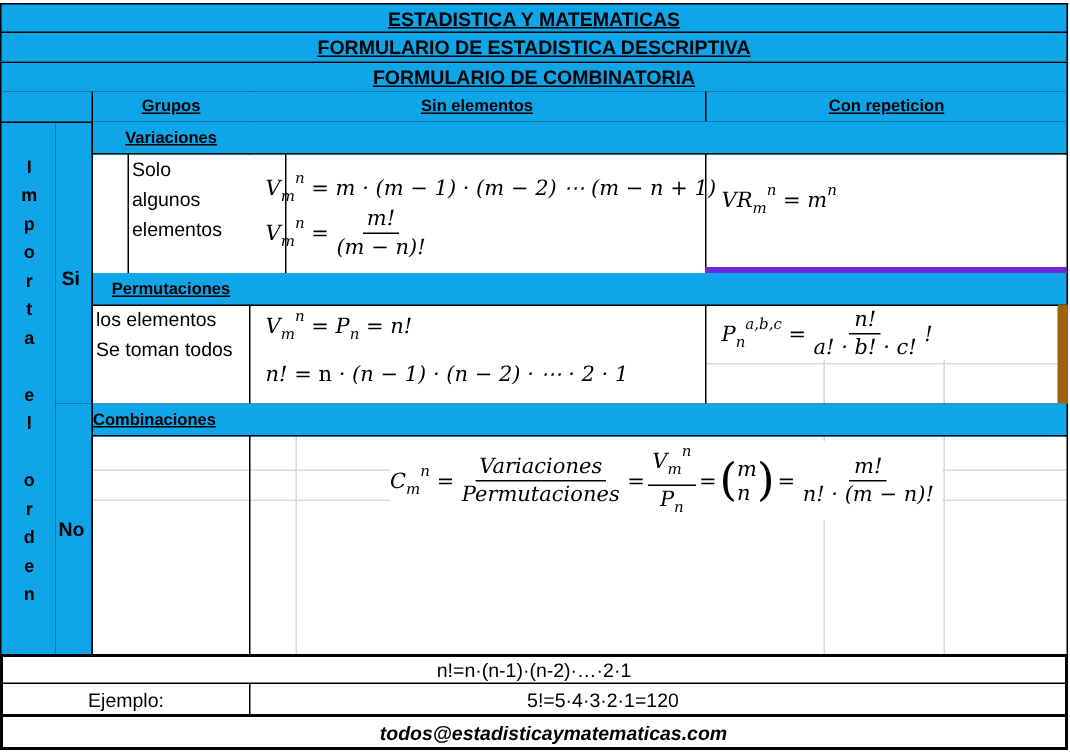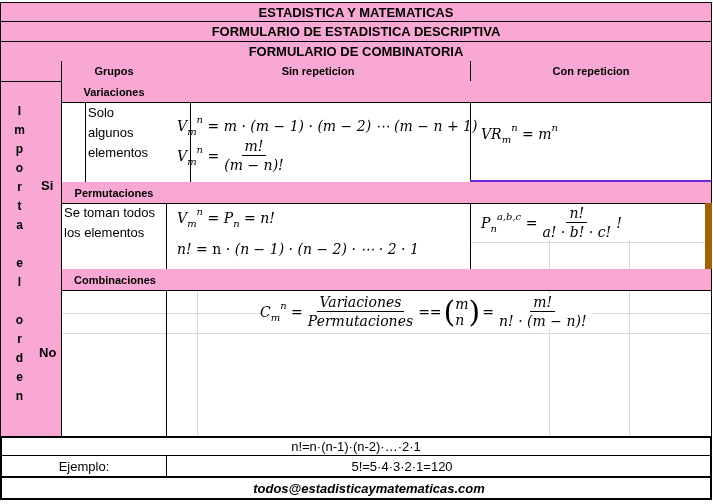--- a/index.html
+++ b/index.html
@@ -5,21 +5,21 @@
   html, body { margin:0; padding:0; }
   body {
     width:713px; height:504px; position:relative; overflow:hidden;
     background:#ffffff;
     font-family:"Liberation Sans", sans-serif;
     color:#000;
   }
   .abs { position:absolute; box-sizing:border-box; }
   .grid-v { position:absolute; width:1px; background:#d9d9d9; }
   .grid-h { position:absolute; height:1px; background:#d9d9d9; }
-  .gray { background:#f9a8d4; }
+  .gray { background:#0ea5e9;text-decoration:underline; }
   .bold { font-weight:bold; }
   .center { display:flex; align-items:center; justify-content:center; text-align:center; }
   .title { font-size:13px; font-weight:bold; }
   .hdr { font-size:11px; font-weight:bold; }
   .math { font-family:"DejaVu Serif", serif; font-style:italic; font-size:14px; white-space:nowrap; }
   .math .up { font-style:normal; }
   .frac { display:inline-flex; flex-direction:column; align-items:center; vertical-align:middle; margin:0 2px; }
   .frac .num { border-bottom:1px solid #000; padding:0 3px 1px 3px; line-height:16px; }
   .frac .den { padding:1px 3px 0 3px; line-height:16px; }
   sup { font-size:10px; vertical-align:8px; }
@@ -49,21 +49,21 @@
 </div>
 <div class="abs gray center title" style="left:0;top:41px;width:712px;height:21px;border:1px solid #000;">
   <span>FORMULARIO DE COMBINATORIA</span>
 </div>
 
 <div class="abs gray" style="left:0;top:61px;width:62px;height:21px;border-left:1px solid #000;border-bottom:1px solid #000;"></div>
 <div class="abs gray center hdr" style="left:61px;top:61px;width:106px;height:21px;border:1px solid #000;border-top:none;">
   <span>Grupos</span>
 </div>
 <div class="abs gray center hdr" style="left:166px;top:61px;width:305px;height:21px;border:1px solid #000;border-top:none;border-left:none;">
-  <span>Sin repeticion</span>
+  <span>Sin elementos</span>
 </div>
 <div class="abs gray center hdr" style="left:470px;top:61px;width:242px;height:21px;border:1px solid #000;border-top:none;">
   <span>Con repeticion</span>
 </div>
 
 <div class="abs gray" style="left:0;top:82px;width:38px;height:354px;border:1px solid #000;border-top:none;border-bottom:none;">
   <div class="vtext" style="position:absolute;left:0;top:20px;width:37px;">
     <span>I</span>
     <span>m</span>
     <span>p</span>
@@ -106,69 +106,73 @@
     V<sub>m</sub><sup>n</sup> = m · (m − 1) · (m − 2) ⋯ (m − n + 1)
   </div>
   <div class="math" style="position:absolute;left:11px;top:36px;display:flex;align-items:center;">
     <span>V<sub>m</sub><sup>n</sup> =</span>
     <span class="frac">
         <span class="num">m!</span>
         <span class="den">(m − n)!</span>
       </span>
   </div>
 </div>
-<div class="abs" style="left:470px;top:102px;width:242px;height:81px;border-right:1px solid #000;border-bottom:3px solid #6d28d9;">
+<div class="abs" style="left:470px;top:102px;width:242px;height:81px;border-right:1px solid #000;border-bottom:5px solid #6d28d9;">
   <div class="math" style="position:absolute;left:11px;top:20px;">
     VR<sub>m</sub><sup>n</sup> = m<sup>n</sup>
   </div>
 </div>
 
 <div class="abs gray center hdr" style="left:61px;top:182px;width:106px;height:22px;border:1px solid #000;border-top:none;">
   <span>Permutaciones</span>
 </div>
 <div class="abs gray" style="left:166px;top:182px;width:305px;height:22px;border-right:1px solid #000;border-bottom:1px solid #000;"></div>
 <div class="abs gray" style="left:470px;top:182px;width:242px;height:22px;border-right:1px solid #000;border-bottom:1px solid #000;"></div>
 
 <div class="abs body-text" style="left:61px;top:203px;width:106px;height:67px;border:1px solid #000;border-top:none;padding:0 2px;">
+  <div>los elementos</div>
   <div>Se toman todos</div>
-  <div>los elementos</div>
 </div>
 <div class="abs" style="left:166px;top:203px;width:305px;height:67px;border-right:1px solid #000;border-bottom:1px solid #000;">
   <div class="math" style="position:absolute;left:11px;top:3px;">
     V<sub>m</sub><sup>n</sup> = P<sub>n</sub> = n!
   </div>
   <div class="math" style="position:absolute;left:11px;top:38px;">
     n! = <span class="up">n</span> · (n − 1) · (n − 2) · ⋯ · 2 · 1
   </div>
 </div>
 <div class="abs" style="left:470px;top:203px;width:242px;height:67px;border-right:7px solid #a16207;border-bottom:1px solid #000;">
   <div class="math" style="position:absolute;left:11px;top:2px;display:flex;align-items:center;">
     <span>P<sub>n</sub><sup>a,b,c</sup> =</span>
     <span class="frac">
         <span class="num">n!</span>
         <span class="den">a! · b! · c!</span>
       </span>
       <span>!</span>
   </div>
 </div>
 
-<div class="abs gray hdr" style="left:61px;top:269px;width:106px;height:22px;border:1px solid #000;border-top:none;padding-left:12px;display:flex;align-items:center;">
+<div class="abs gray hdr" style="left:61px;top:269px;width:106px;height:22px;border:1px solid #000;border-top:none;padding-left:0;display:flex;align-items:center;">
   <span>Combinaciones</span>
 </div>
 <div class="abs gray" style="left:166px;top:269px;width:546px;height:22px;border-right:1px solid #000;border-bottom:1px solid #000;"></div>
 
 <div class="abs" style="left:61px;top:290px;width:106px;height:146px;border-left:1px solid #000;border-right:1px solid #000;"></div>
 <div class="abs" style="left:166px;top:290px;width:546px;height:146px;border-right:1px solid #000;">
   <div class="math" style="position:absolute;left:94px;top:4px;display:flex;align-items:center;background:#fff;">
     <span>C<sub>m</sub><sup>n</sup> =</span>
     <span class="frac">
         <span class="num">Variaciones</span>
         <span class="den">Permutaciones</span>
       </span>
     <span>=</span>
+    <span class="frac">
+        <span class="num">V<sub>m</sub><sup>n</sup></span>
+        <span class="den">P<sub>n</sub></span>
+      </span>
     <span>=</span>
     <span style="display:inline-flex;align-items:center;margin:0 2px;">
         <span style="font-size:30px;font-style:normal;font-weight:100;">(</span>
         <span style="display:inline-flex;flex-direction:column;line-height:16px;">
           <span>m</span>
           <span>n</span>
         </span>
         <span style="font-size:30px;font-style:normal;font-weight:100;">)</span>
       </span>
     <span>=</span>

